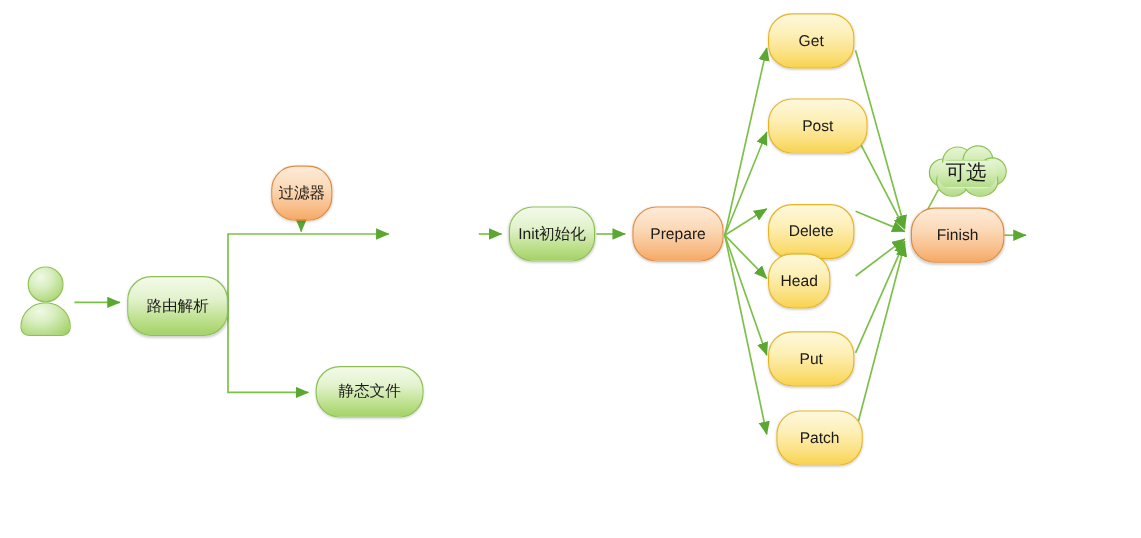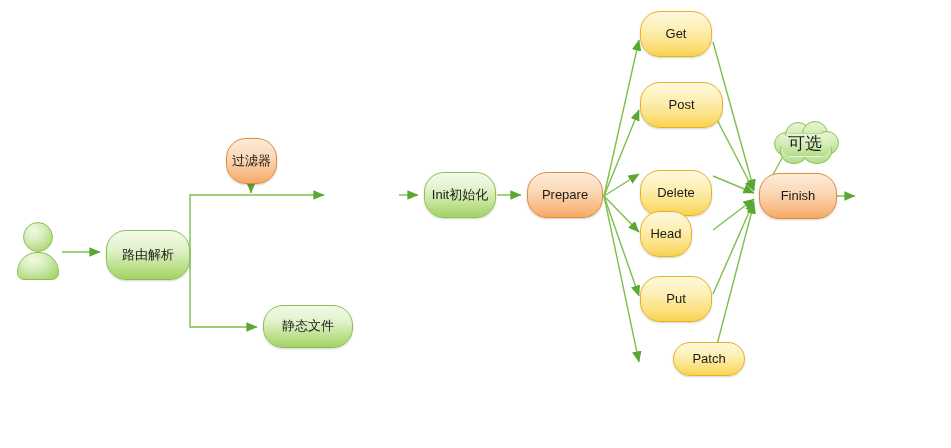--- a/index.html
+++ b/index.html
@@ -99,21 +99,21 @@
 
   <div class="node green cn" style="left:424px;top:172px;width:72px;height:46px;">Init初始化</div>
 
   <div class="node orange" style="left:527px;top:172px;width:76px;height:46px;">Prepare</div>
 
   <div class="node yellow" style="left:640px;top:11px;width:72px;height:46px;">Get</div>
   <div class="node yellow" style="left:640px;top:82px;width:83px;height:46px;">Post</div>
   <div class="node yellow" style="left:640px;top:147px;width:72px;height:46px;margin-top:23px;">Delete</div>
   <div class="node yellow" style="left:640px;top:211px;width:52px;height:46px;">Head</div>
   <div class="node yellow" style="left:640px;top:276px;width:72px;height:46px;">Put</div>
-  <div class="node yellow" style="left:673px;top:342px;width:72px;height:34px;">Patch</div>
+  <div class="node yellow" style="left:647px;top:342px;width:72px;height:46px;">Patch</div>
 
   <div class="node orange" style="left:759px;top:173px;width:78px;height:46px;">Finish</div>
 
 
   <div id="cloud">
     <div class="puff" style="left:2px;top:12px;width:22px;height:22px;"></div>
     <div class="puff" style="left:13px;top:2px;width:24px;height:24px;"></div>
     <div class="puff" style="left:30px;top:1px;width:24px;height:24px;"></div>
     <div class="puff" style="left:43px;top:11px;width:22px;height:22px;"></div>
     <div class="puff" style="left:8px;top:18px;width:26px;height:24px;"></div>

